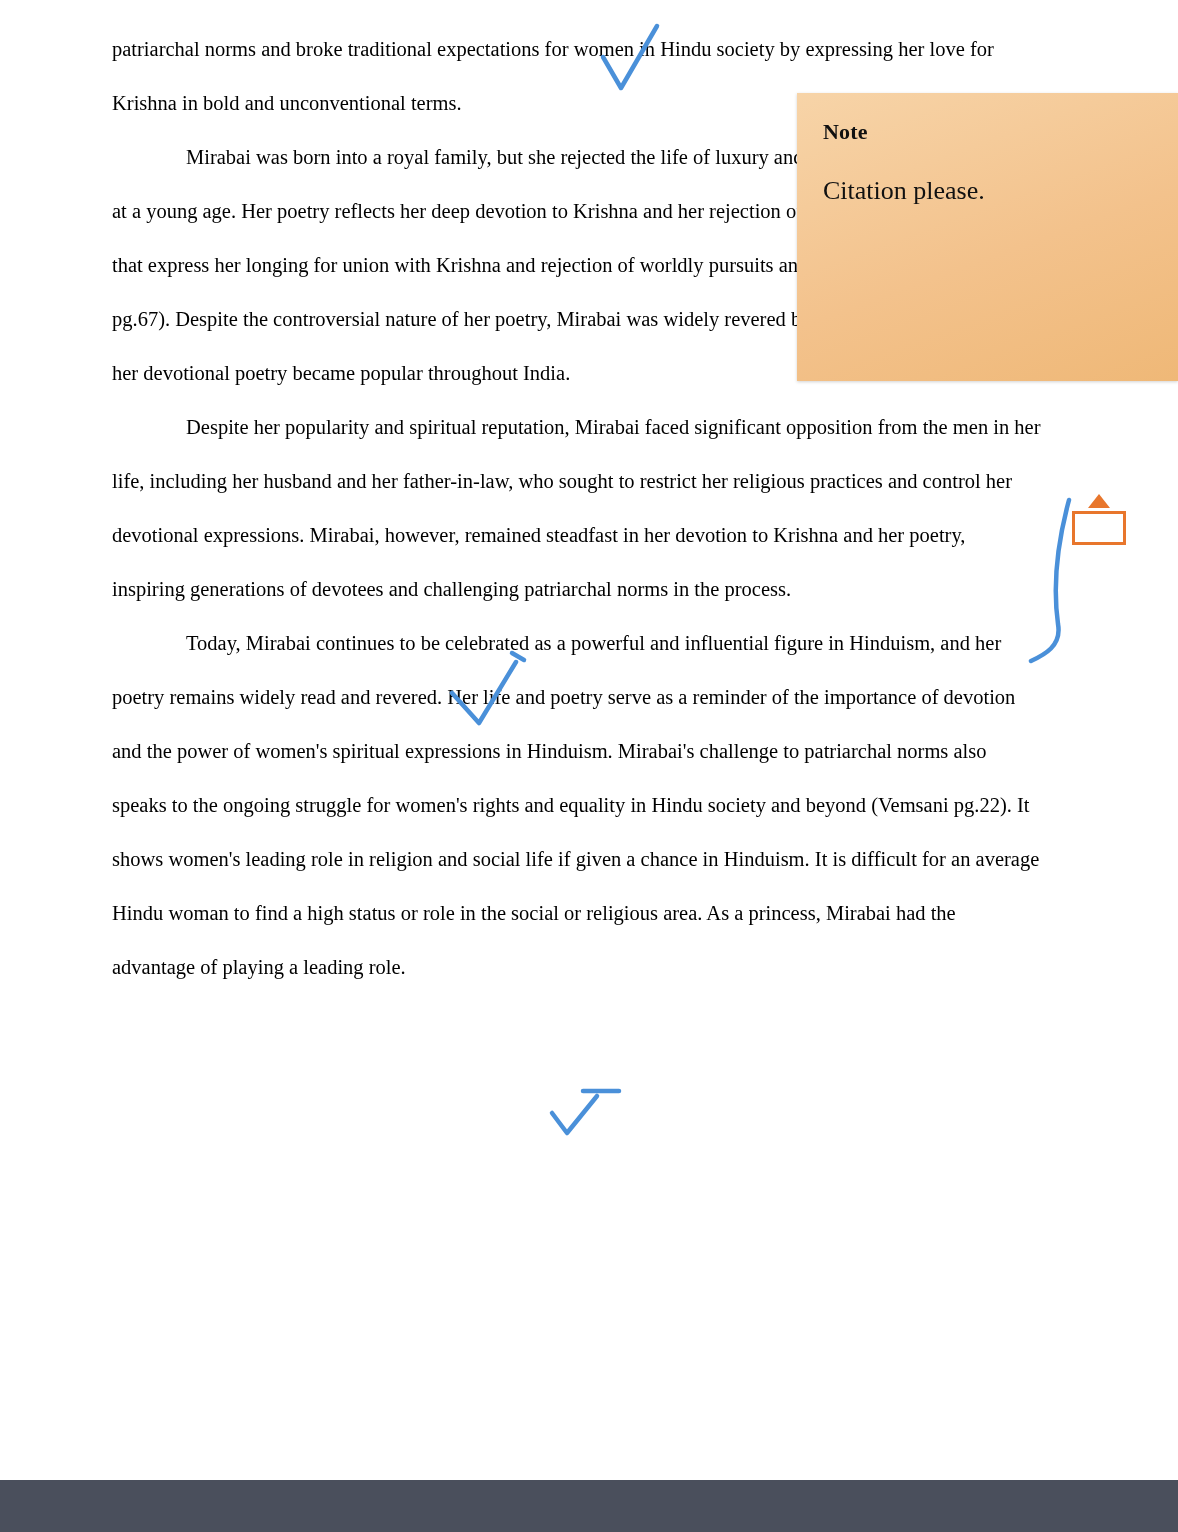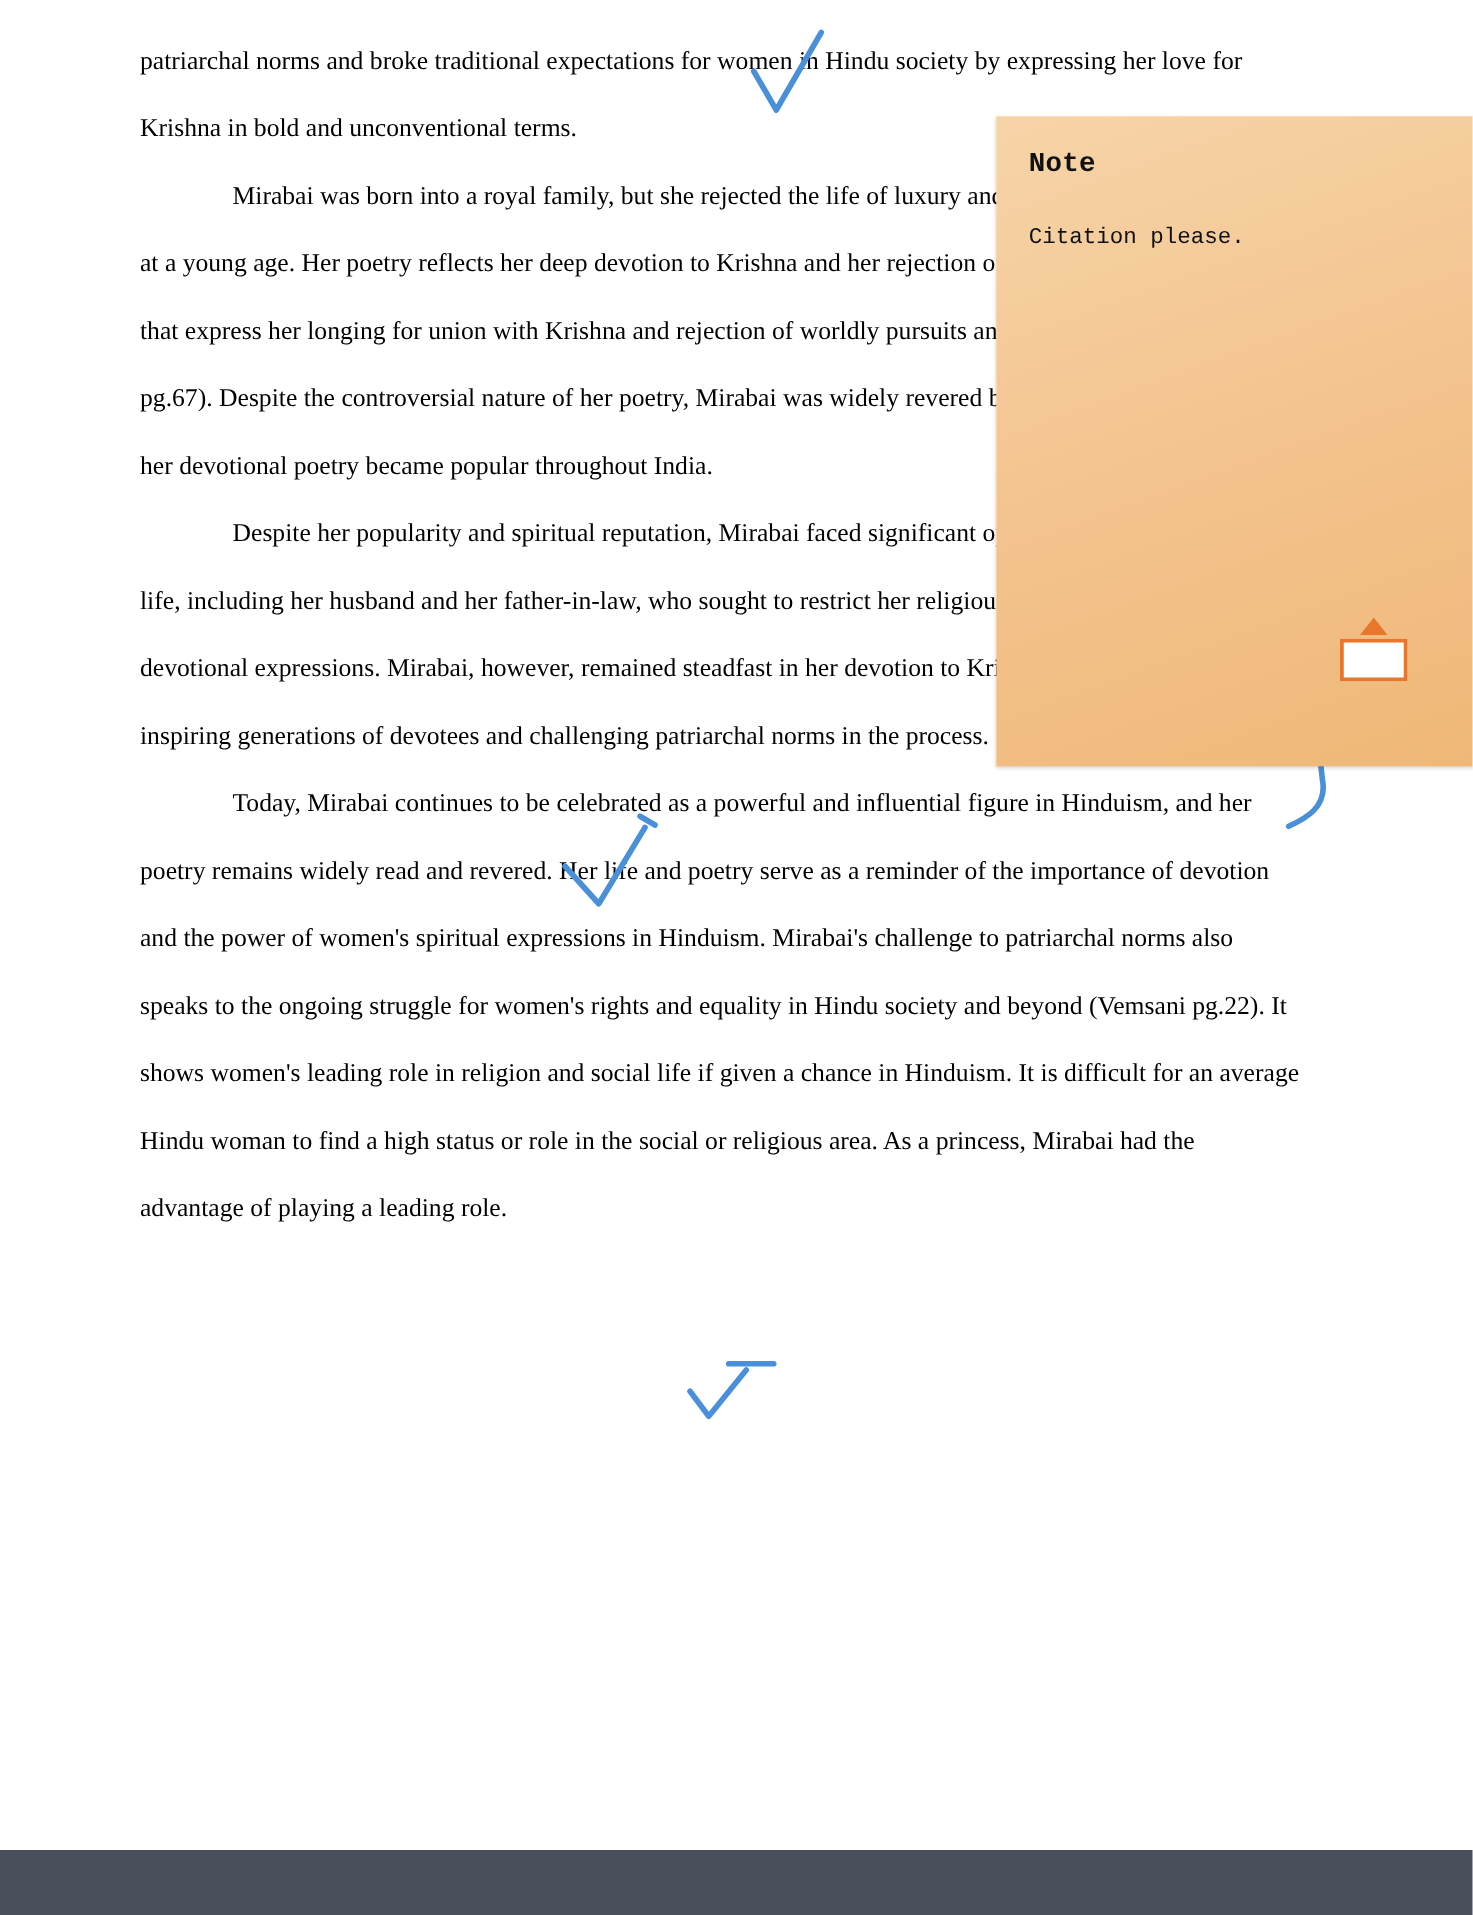--- a/index.html
+++ b/index.html
@@ -41,36 +41,36 @@
   #doc-text p.indent {
     text-indent: 74px;
   }
 
   
   #note-popup {
     position: absolute;
     left: 797px;
     top: 93px;
     width: 381px;
-    height: 520px;
+    height: 288px;
     background: linear-gradient(160deg, #f7d4a8 0%, #f3c28c 55%, #efb877 100%);
     box-shadow: 0 1px 3px rgba(0,0,0,0.18);
     box-sizing: border-box;
     padding: 26px 24px 0 26px;
-    font-family: Liberation Mono, monospace;
+    font-family: Liberation Serif, serif;
   }
   #note-popup .note-title {
     font-size: 22px;
     font-weight: bold;
     color: #111111;
     margin: 0 0 32px 0;
     letter-spacing: 0.2px;
   }
   #note-popup .note-body {
-    font-size: 18px;
+    font-size: 26px;
     color: #111111;
     margin: 0;
     line-height: 28px;
   }
 
   
   #note-marker {
     position: absolute;
     left: 1072px;
     top: 503px;

